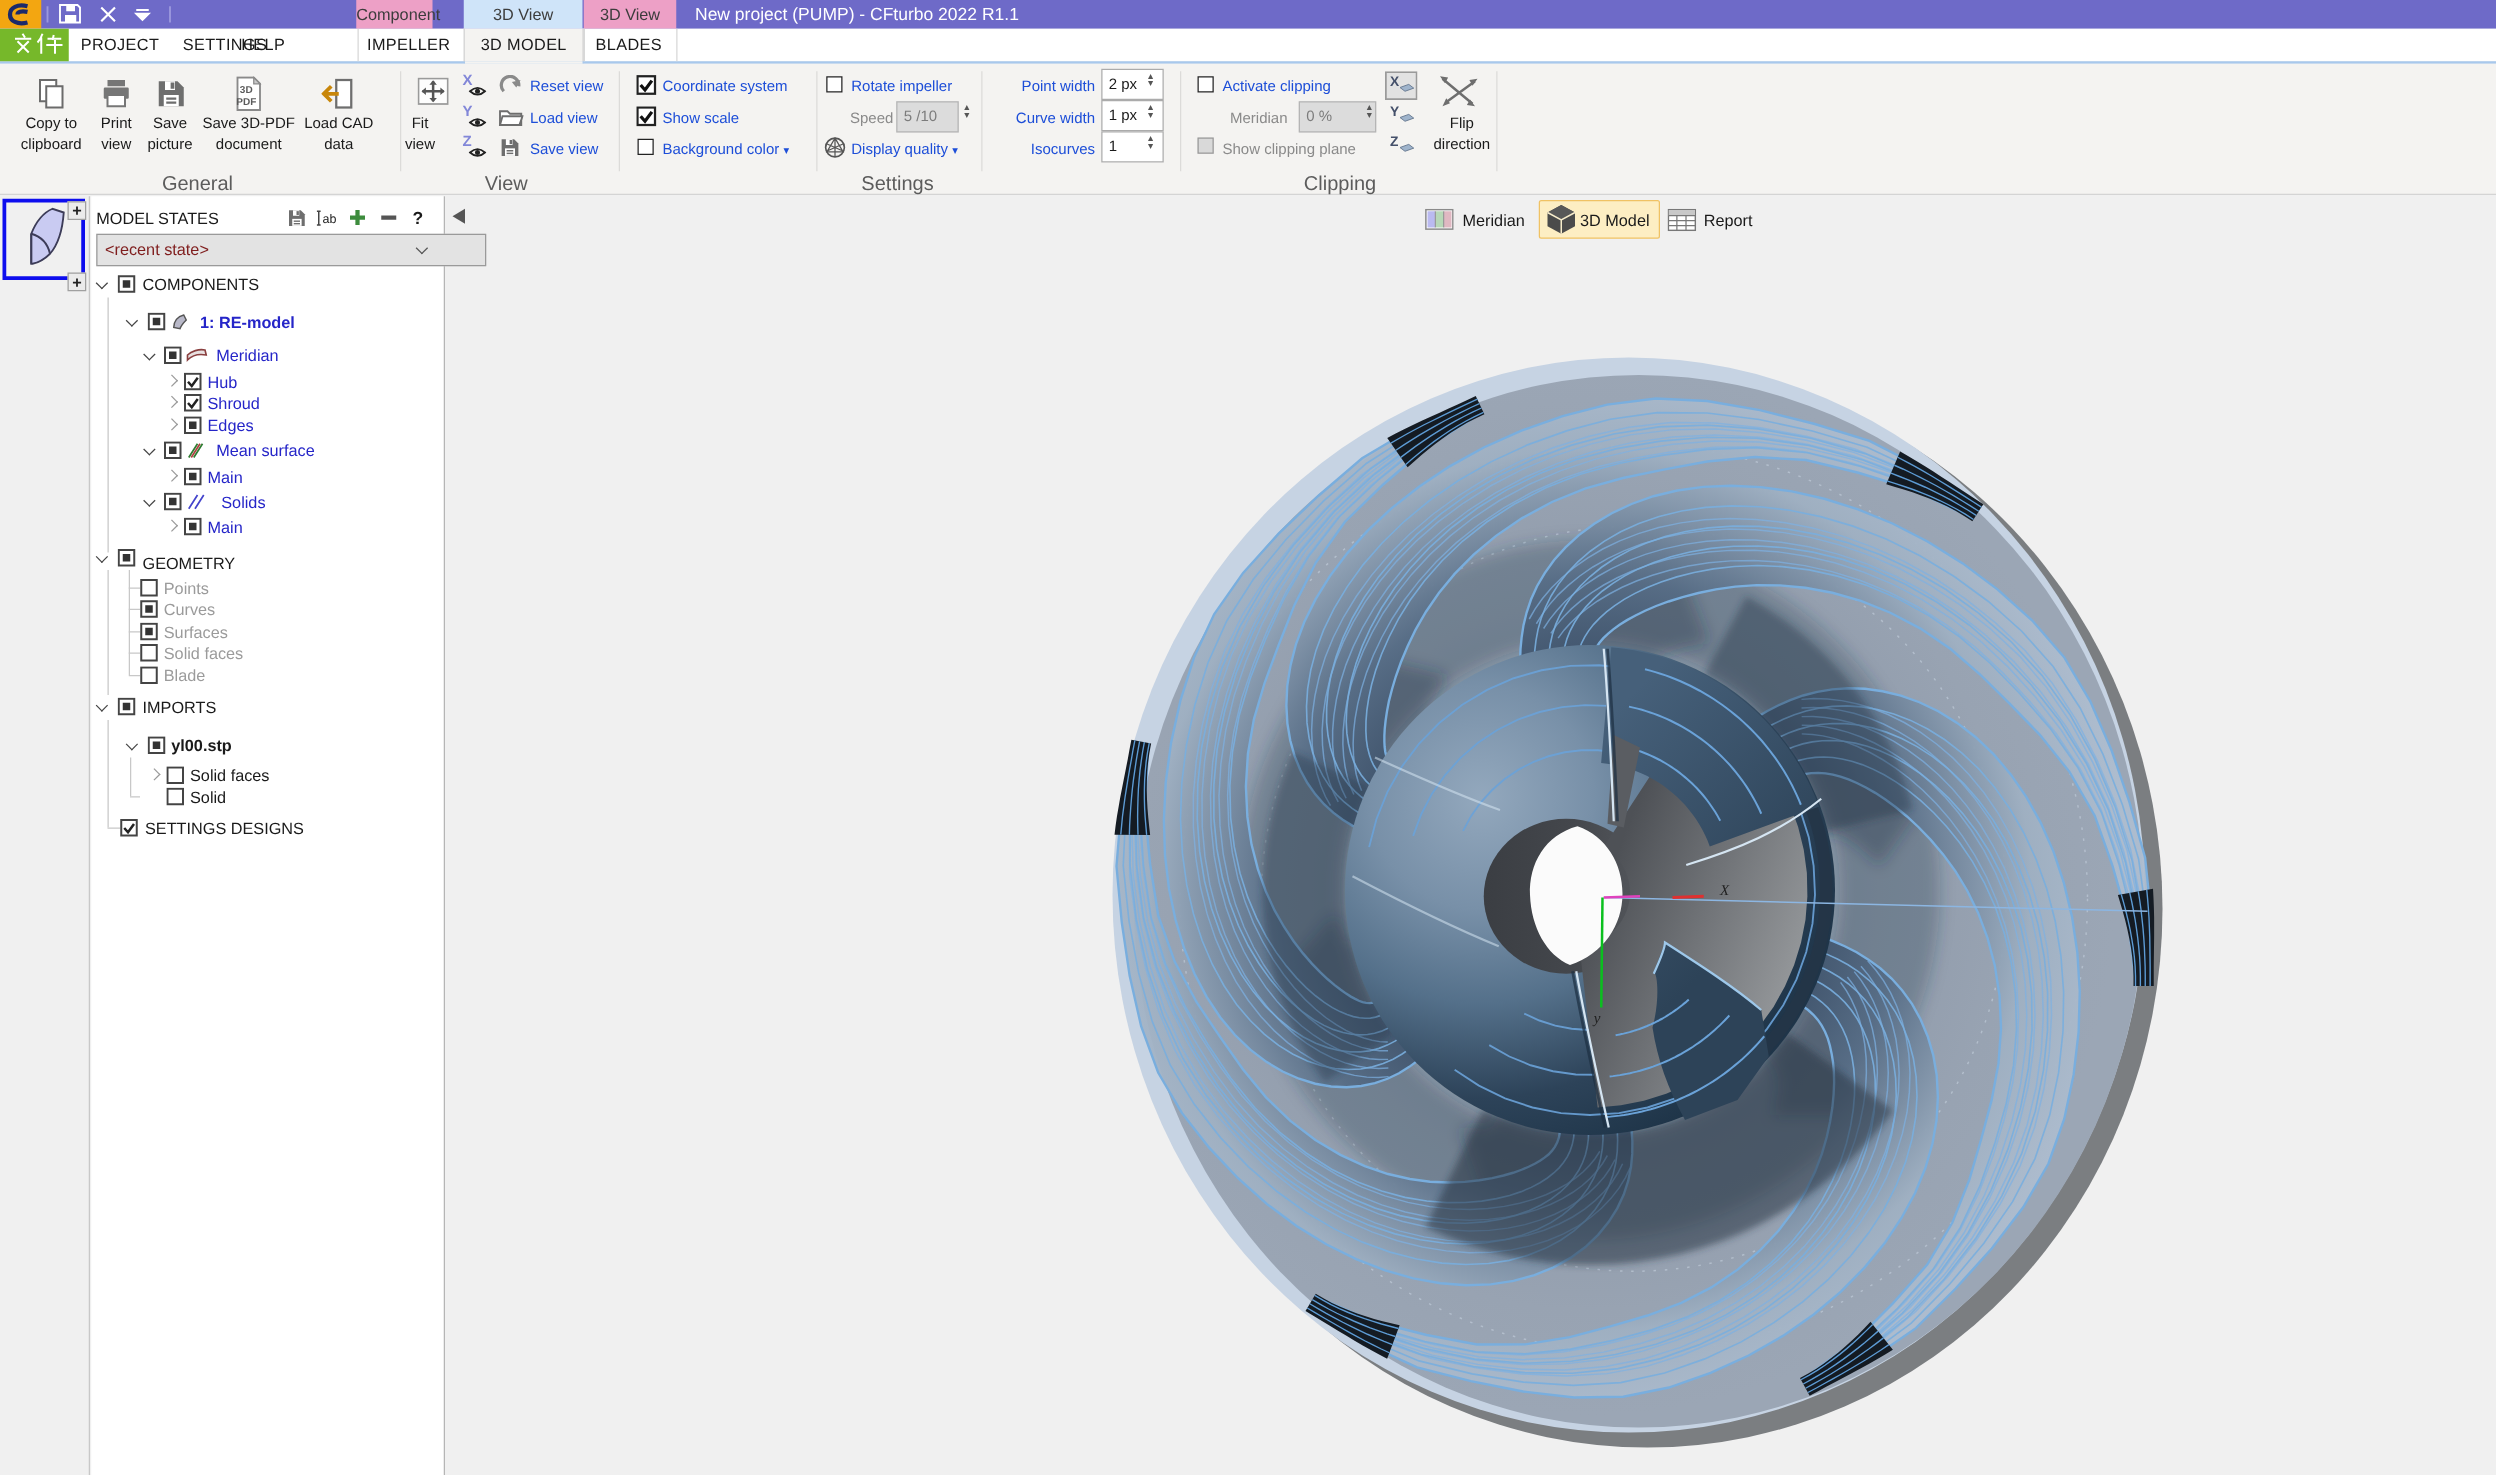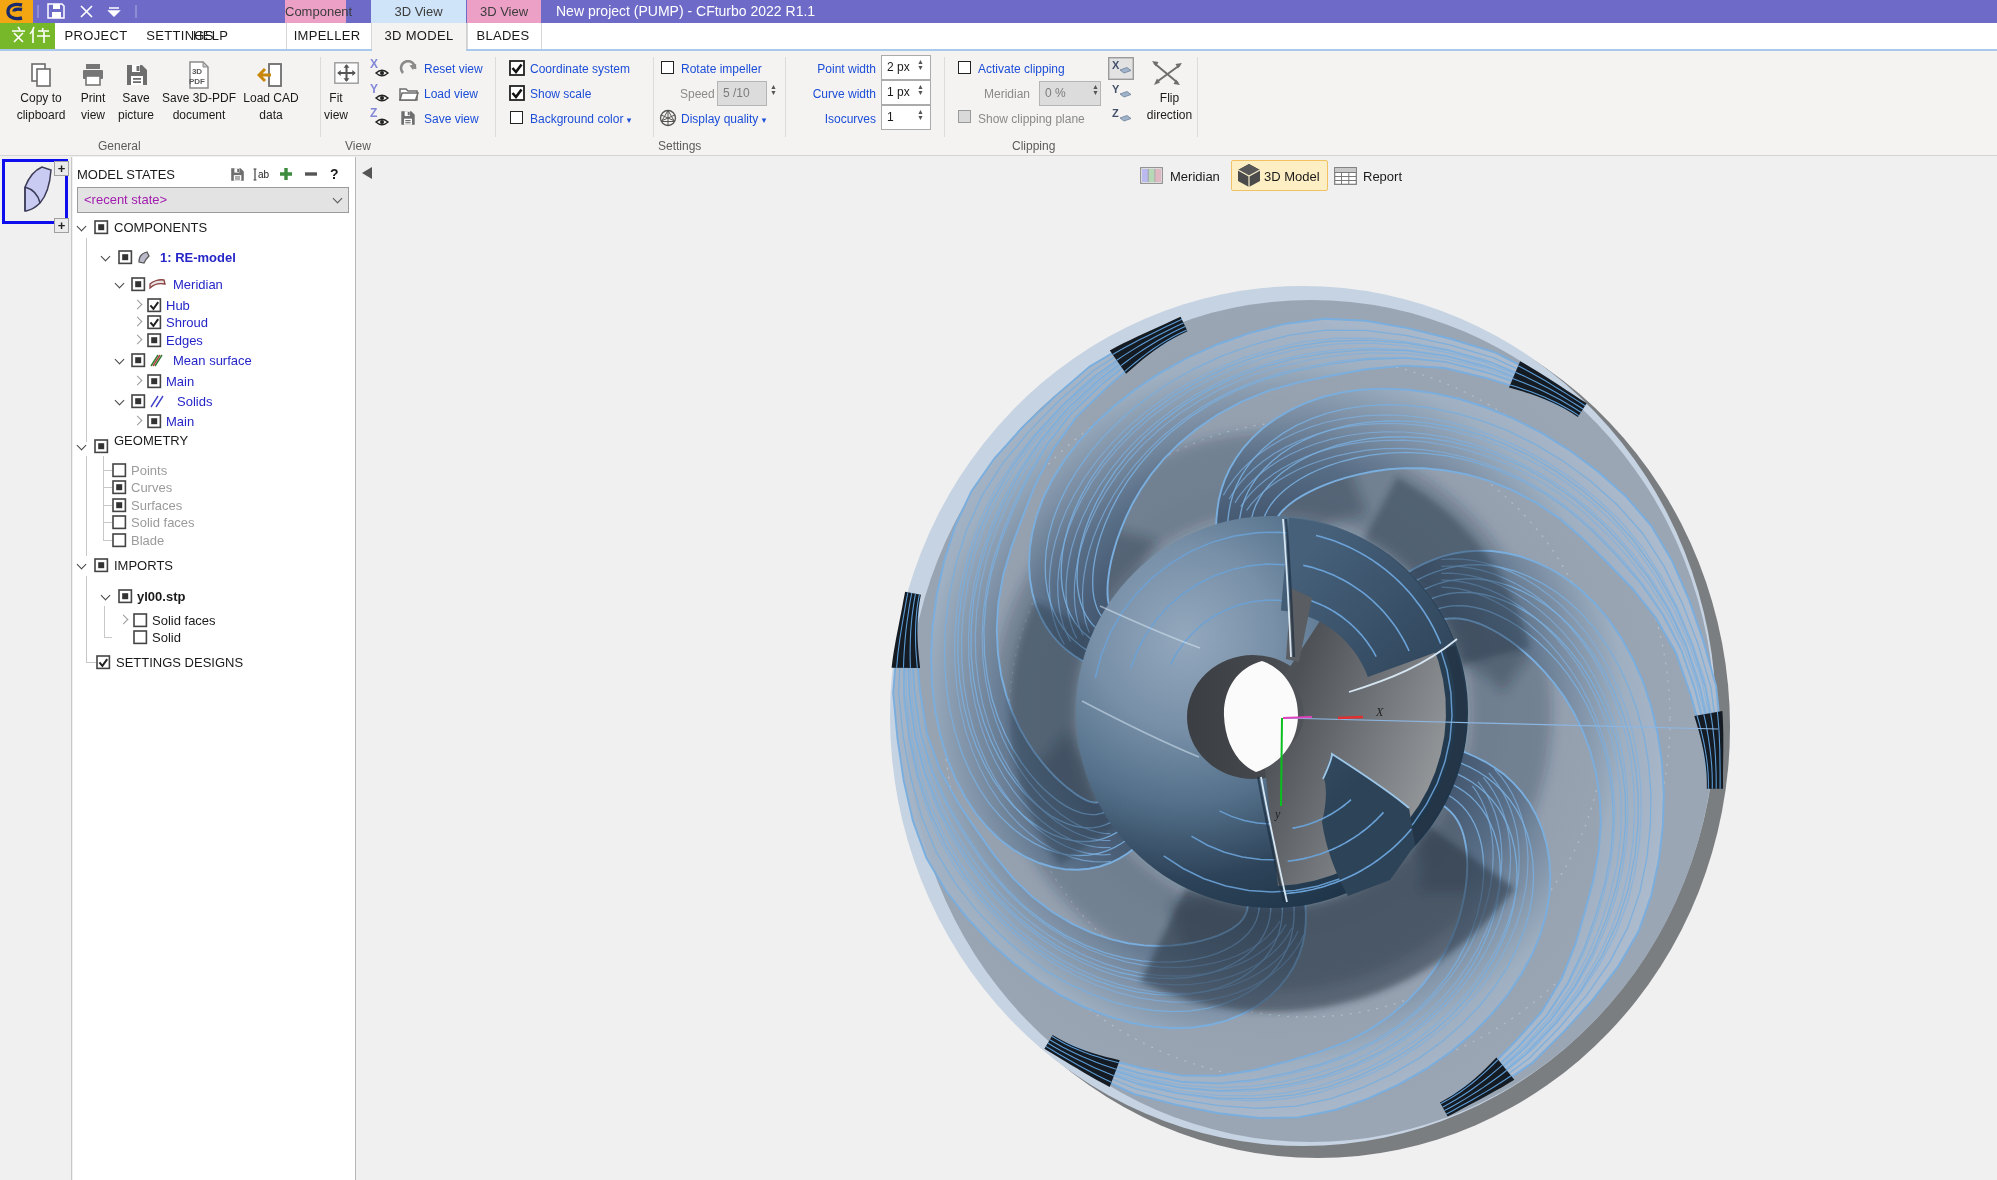--- a/index.html
+++ b/index.html
@@ -12,21 +12,21 @@
 
 #menurow{position:absolute;left:0;top:23px;width:1997px;height:26px;background:#fff}
 #filebtn{position:absolute;left:0;top:23px;width:55px;height:26px;background:#76b82a}
 .mitem{position:absolute;top:23px;height:26px;line-height:26px;font-size:13px;color:#1a1a1a;letter-spacing:.3px}
 .msep{position:absolute;top:23px;width:1px;height:26px;background:#d8d8d8}
 #blueline{position:absolute;left:0;top:49px;width:1997px;height:2px;background:#a8c8ec}
 #seltab{position:absolute;left:371px;top:23px;width:96px;height:28px;background:#f4f3f1;border-left:1px solid #d0d0d0;border-right:1px solid #d0d0d0}
 
 #ribbon{position:absolute;left:0;top:51px;width:1997px;height:105px;background:#f4f3f1;border-bottom:1px solid #d4d4d4}
 .gsep{position:absolute;width:1px;height:80px;background:#dcdbd9}
-.glabel{position:absolute;top:88px;font-size:12px;color:#5c5c5c;}
+.glabel{position:absolute;top:88px;font-size:16px;color:#5c5c5c;text-align:center}
 .rtxt{position:absolute;font-size:12px;color:#1a1a1a;text-align:center;line-height:17px;white-space:nowrap}
 .rlab{position:absolute;font-size:12px;color:#1d4ed8;white-space:nowrap}
 .rlabg{position:absolute;font-size:12px;color:#8a8a8a;white-space:nowrap}
 .cb{position:absolute;width:13px;height:13px;border:1.6px solid #222;background:#fff}
 .cbg{position:absolute;width:13px;height:13px;border:1.6px solid #9a9a9a;background:#d9d9d9}
 .spin{position:absolute;width:50px;height:25px;border:1px solid #ababab;background:#fff;font-size:12px;color:#1a1a1a;line-height:23px;padding-left:5px}
 .spind{position:absolute;width:62px;height:25px;border:1px solid #b5b5b5;background:#dcdcdc;font-size:12px;color:#7c7c7c;line-height:23px;padding-left:5px}
 .arr{position:absolute;font-size:7px;color:#555;line-height:6px}
 
 #leftrail{position:absolute;left:0;top:157px;width:72px;height:1023px;background:#f0f0f0;border-right:1px solid #c8c8c8}
@@ -34,21 +34,21 @@
 .plusbtn{position:absolute;width:15px;height:15px;background:#ebebeb;border:1px solid #a0a0a0;color:#222;font-size:13px;line-height:13px;text-align:center;font-weight:bold}
 #treepanel{position:absolute;left:73px;top:157px;width:283px;height:1023px;background:#fff;border-right:1px solid #b5b5b5}
 .tt{position:absolute;font-size:13px;white-space:nowrap}
 .tblue{color:#2525c8}
 .tgray{color:#9b9b9b}
 .tblack{color:#1a1a1a}
 .chev{position:absolute;width:7px;height:7px;border-right:1.8px solid #444;border-bottom:1.8px solid #444}
 .chevdn{transform:rotate(45deg)}
 .chevrt{transform:rotate(-45deg);border-color:#9a9a9a}
 .gl{position:absolute;background:#c8c8c8}
-#dropdown{position:absolute;left:77px;top:187px;width:272px;height:26px;background:#e3e3e3;border:1px solid #9a9a9a;font-size:13px;color:#a21caf;line-height:24px;padding-left:6px}
+#dropdown{position:absolute;left:77px;top:187px;width:312px;height:26px;background:#e3e3e3;border:1px solid #9a9a9a;font-size:13px;color:#7f1d1d;line-height:24px;padding-left:6px}
 
 #viewport{position:absolute;left:357px;top:157px;width:1640px;height:1023px;background:#f0f0f0}
 #btn3d{position:absolute;left:1231px;top:160px;width:97px;height:31px;background:#fdeec3;border:1px solid #f0c264;border-radius:2px}
 </style></head><body>
 <div id="page">
     <div id="viewport"></div>
     <svg class="abs" style="left:0;top:0" width="1997" height="1180" viewBox="0 0 1997 1180">
       <defs>
 <filter id="blur6" x="-30%" y="-30%" width="160%" height="160%">
           <feGaussianBlur stdDeviation="6"></feGaussianBlur>
@@ -548,21 +548,21 @@
     <svg class="abs" style="left:147px;top:414px" width="15" height="15" viewBox="0 0 15 15">
       <rect x="1" y="1" width="12.4" height="12.4" fill="#fff" stroke="#444" stroke-width="1.6"></rect>
       <rect x="4.2" y="4.2" width="6" height="6" fill="#333"></rect>
     </svg>
     <div class="tt tblue" style="left:166px;top:414px">Main</div>
     <div class="chev chevdn" style="left:78px;top:442px"></div>
     <svg class="abs" style="left:94px;top:439px" width="15" height="15" viewBox="0 0 15 15">
       <rect x="1" y="1" width="12.4" height="12.4" fill="#fff" stroke="#444" stroke-width="1.6"></rect>
       <rect x="4.2" y="4.2" width="6" height="6" fill="#333"></rect>
     </svg>
-    <div class="tt tblack" style="left:114px;top:433px">GEOMETRY</div>
+    <div class="tt tblack" style="left:114px;top:443px">GEOMETRY</div>
     <svg class="abs" style="left:112px;top:463px" width="15" height="15" viewBox="0 0 15 15">
       <rect x="1" y="1" width="12.4" height="12.4" fill="#fff" stroke="#444" stroke-width="1.6"></rect>
     </svg>
     <div class="tt tgray" style="left:131px;top:463px">Points</div>
     <svg class="abs" style="left:112px;top:480px" width="15" height="15" viewBox="0 0 15 15">
       <rect x="1" y="1" width="12.4" height="12.4" fill="#fff" stroke="#444" stroke-width="1.6"></rect>
       <rect x="4.2" y="4.2" width="6" height="6" fill="#333"></rect>
     </svg>
     <div class="tt tgray" style="left:131px;top:480px">Curves</div>
     <svg class="abs" style="left:112px;top:498px" width="15" height="15" viewBox="0 0 15 15">

